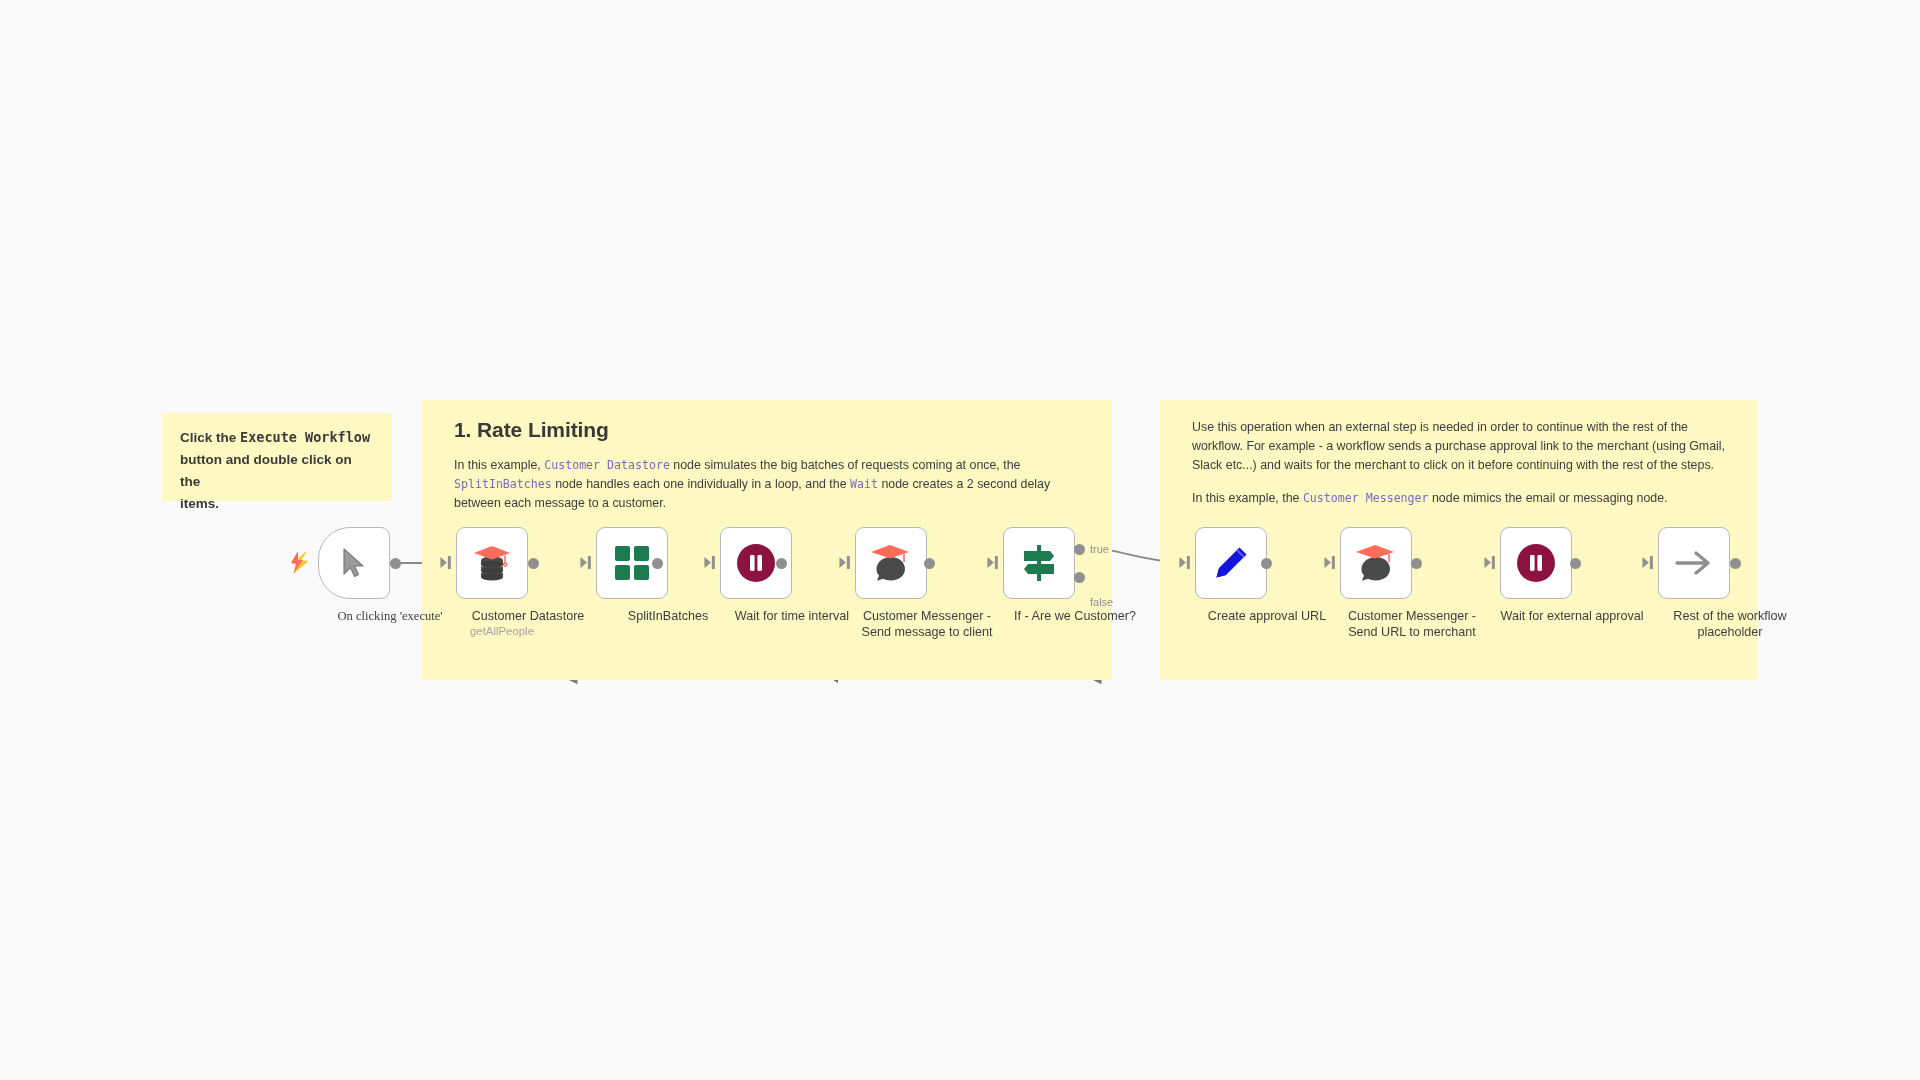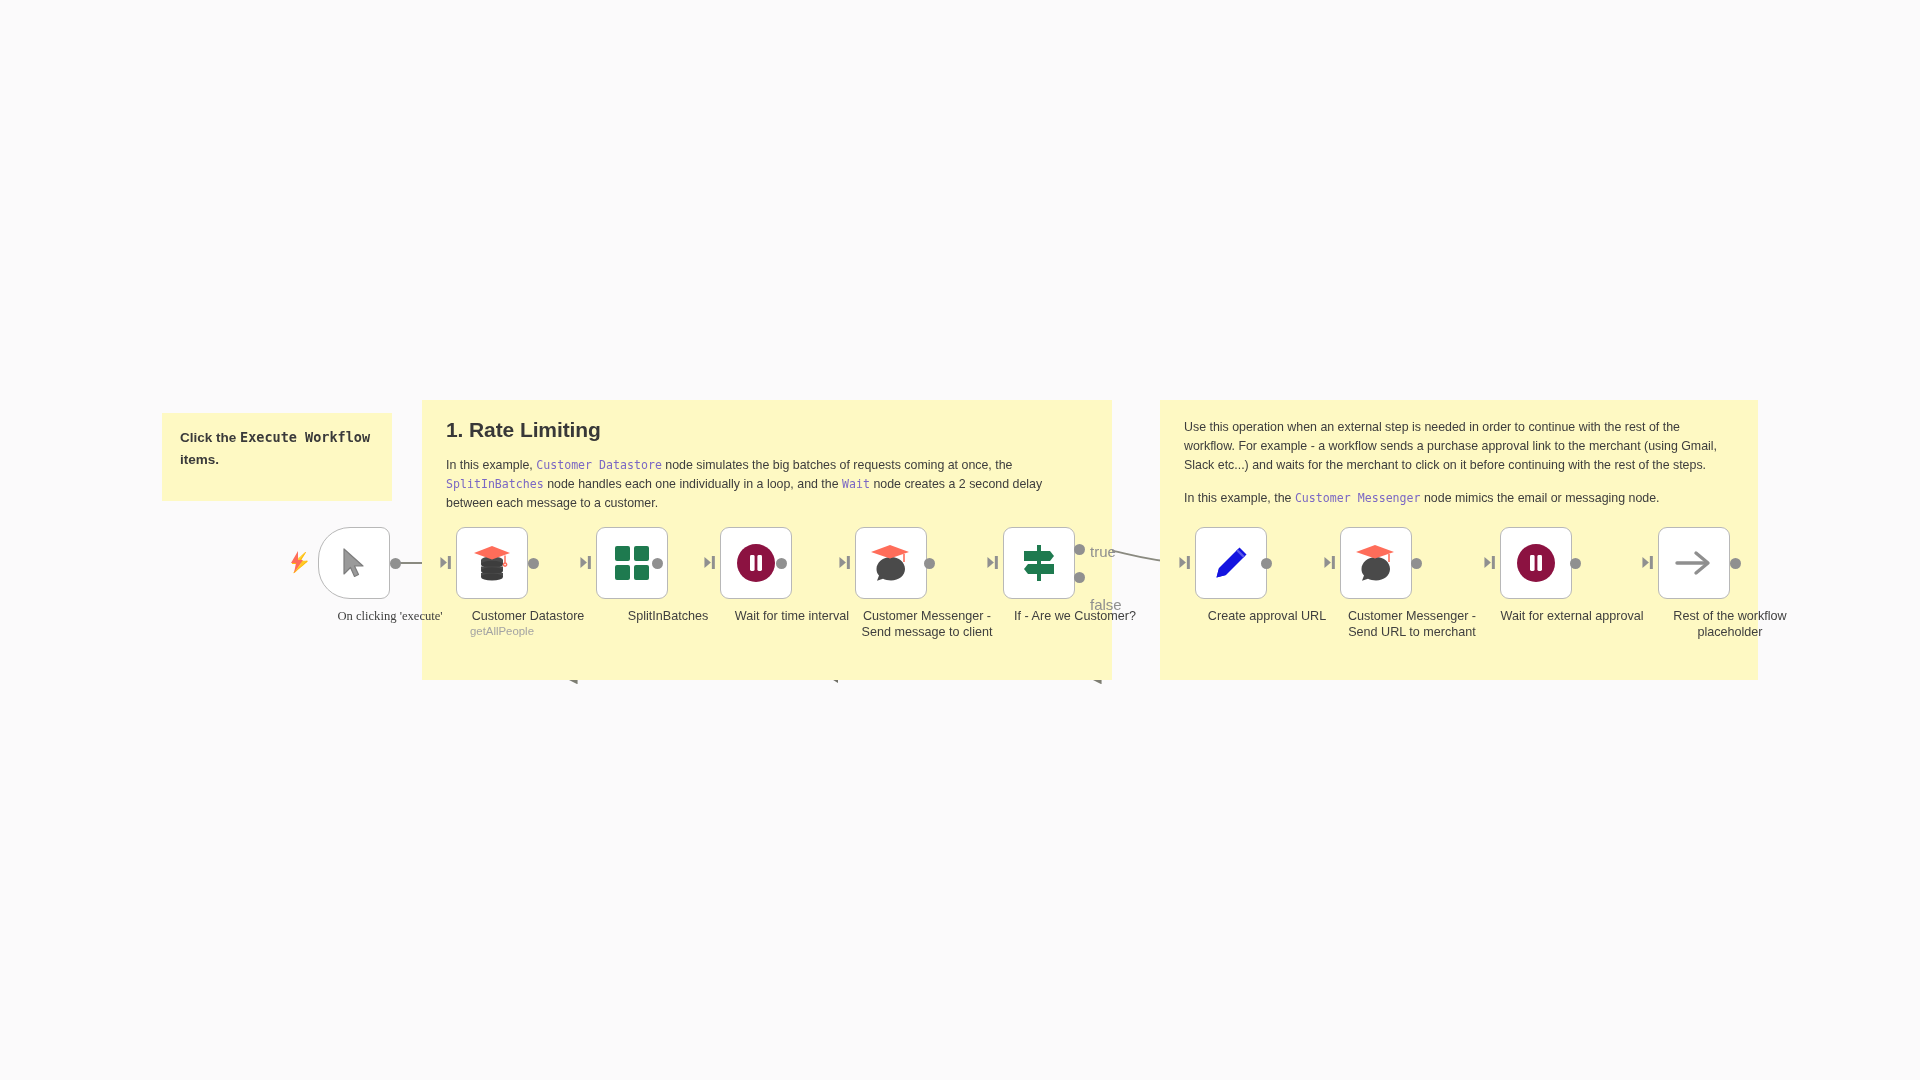--- a/index.html
+++ b/index.html
@@ -34,21 +34,21 @@
     font-weight: bold;
     color: #3a3a3a;
     white-space: pre-wrap;
   }
   .sticky-hint .hint-text code,
   .mono {
     font-family: "DejaVu Sans Mono", "Liberation Mono", monospace;
   }
 
   .sticky-section {
-    padding: 18px 24px;
+    padding: 18px 32px;
   }
   .section-title {
     font-size: 21px;
     font-weight: bold;
     color: #383838;
     margin: 0 0 14px 0;
     letter-spacing: -0.1px;
   }
   .section-para {
     font-size: 12.4px;
@@ -105,21 +105,21 @@
     border-radius: 50%;
     background: #909090;
   }
   .ep-in {
     position: absolute;
     width: 12px;
     height: 13px;
   }
   .port-label {
     position: absolute;
-    font-size: 15px;
+    font-size: 11px;
     color: #8f8f8f;
     font-family: "Liberation Sans", sans-serif;
   }
   .bolt {
     position: absolute;
     font-size: 19px;
     color: #ff6d5a;
     line-height: 1;
   }
 
@@ -165,21 +165,21 @@
 
       <path d="M 1082 577 C 1100 577, 1105 584, 1105 600 L 1105 667
                Q 1105 678, 1094 678 L 570 678 Q 559 678, 559 667
                L 559 578 Q 559 566, 570 564 L 582 563" marker-mid="url(#arrowL)"></path>
 
       <path d="M 838 673 L 830 678 L 838 683 z" fill="#6f6f66" stroke="none"></path>
     </g>
   </svg>
 
   <div class="sticky sticky-hint" style="left:162px; top:413px; width:230px; height:88px;">
-    <div class="hint-text"><div>Click the <span class="mono">Execute Workflow</span></div><div>items.</div></div>
+    <div class="hint-text"><div>Click the <span class="mono">Execute Workflow</span></div><div>button and double click on the</div><div>items.</div></div>
   </div>
 
   <div class="sticky sticky-section" style="left:422px; top:400px; width:690px; height:280px;">
     <div class="section-title">1. Rate Limiting</div>
     <div class="section-body">
         <div class="section-para">In this example, <span class="code">Customer Datastore</span> node simulates the big batches of requests coming at once, the <span class="code">SplitInBatches</span> node handles each one individually in a loop, and the <span class="code">Wait</span> node creates a 2 second delay between each message to a customer.</div>
       </div>
   </div>
 
   <div class="sticky sticky-section" style="left:1160px; top:400px; width:598px; height:280px;">

